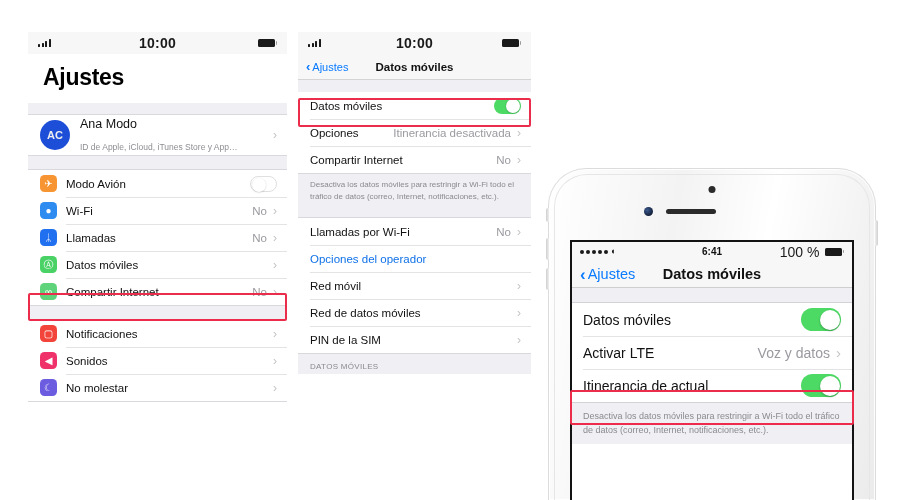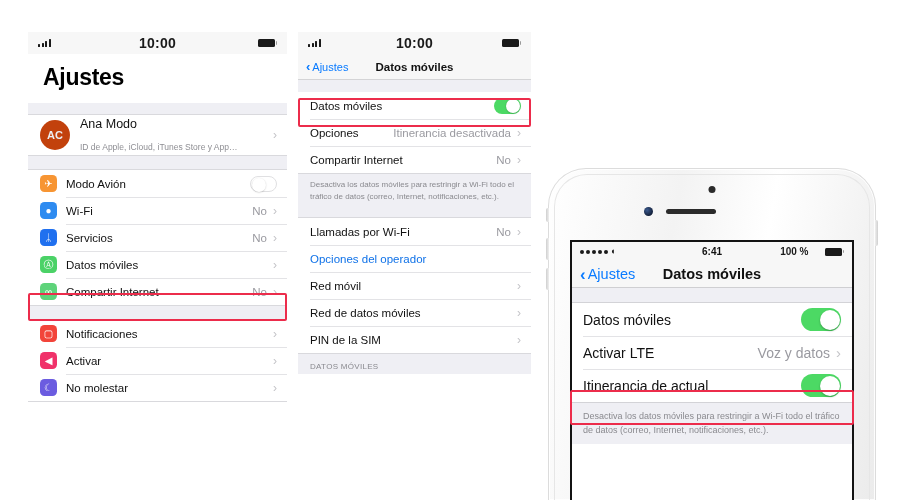--- a/index.html
+++ b/index.html
@@ -35,21 +35,21 @@
   .sig-bars i:nth-child(3){height:6px}
   .sig-bars i:nth-child(4){height:8px}
   .sig-dots { display:flex; align-items:center; gap:2px; }
   .sig-dots i { width:4px;height:4px;border-radius:50%;background:#1a1a1a;display:block; }
   .wifi-glyph { font-size:9px; color:#1a1a1a; margin-left:3px; line-height:1; }
   .batt {
     margin-left:auto; display:flex; align-items:center; gap:1px;
   }
   .batt-body { width:17px;height:8px;background:#1a1a1a;border-radius:1.5px; }
   .batt-cap { width:1.5px;height:3.5px;background:#9a9a9a;border-radius:0 1px 1px 0; }
-  .batt-pct { font-size:10px; color:#1a1a1a; margin-right:15px; font-weight:700; }
+  .batt-pct { font-size:14px; color:#1a1a1a; margin-right:4px; font-weight:400; }
 
   
   .navbar {
     height: 26px; background:#f7f7f7;
     display:flex; align-items:center; position:relative;
     padding: 0 8px;
     border-bottom: 1px solid #d4d4d6;
   }
   .nav-back { display:flex; align-items:center; color:#0a7bff; font-size:11px; z-index:2; }
   .nav-chev { font-size:13px; line-height:1; margin-right:2px; font-weight:600; }
@@ -96,21 +96,21 @@
     background:#fff; box-shadow:0 .5px 1.5px rgba(0,0,0,.3);
   }
   .toggle.on { background:#4cd964; }
   .toggle.on .knob { right:1px; }
   .toggle.off { background:#fff; border:1px solid #e0e0e2; }
   .toggle.off .knob { left:1px; box-shadow:0 .5px 1.5px rgba(0,0,0,.22); }
 
   
   .acct-row { display:flex; align-items:center; height:40px; padding:0 10px 0 12px; background:#fff; }
   .avatar {
-    width:30px;height:30px;border-radius:50%;background:#c2410c;
+    width:30px;height:30px;border-radius:50%;background:#1d4ed8;
     display:flex;align-items:center;justify-content:center;
     color:#ededf0;font-size:11px;font-weight:600;margin-right:10px;flex:none;
   }
   .acct-name { font-size:12.5px; color:#111; line-height:1.25; }
   .acct-sub { font-size:8.5px; color:#8e8e93; line-height:1.3; margin-top:10px; }
 
   
   .footnote {
     font-size:8px; color:#8a8a8f; line-height:1.45;
     padding:5px 12px 7px 12px; background:#efeff4;
@@ -233,21 +233,21 @@
           </span>
         </div>
         <div class="row with-icon">
           <span class="app-icon" style="background: rgb(46, 139, 240);">●</span>
           <span class="row-label">Wi-Fi</span>
           <span class="row-value">No</span>
           <span class="chev">›</span>
         </div>
         <div class="row with-icon">
           <span class="app-icon" style="background: rgb(32, 112, 239);">ᛦ</span>
-          <span class="row-label">Servicios</span>
+          <span class="row-label">Llamadas</span>
           <span class="row-value">No</span>
           <span class="chev">›</span>
         </div>
         <div class="row with-icon">
           <span class="app-icon" style="background: rgb(75, 210, 103);">Ⓐ</span>
           <span class="row-label">Datos móviles</span>
           <span class="chev solo">›</span>
         </div>
         <div class="row with-icon">
           <span class="app-icon" style="background: rgb(94, 211, 122);">∞</span>
@@ -260,21 +260,21 @@
     <div class="gap" style="height:13px"></div>
 
     <div class="group" id="p1g2">
         <div class="row with-icon">
           <span class="app-icon" style="background: rgb(242, 68, 58);">▢</span>
           <span class="row-label">Notificaciones</span>
           <span class="chev solo">›</span>
         </div>
         <div class="row with-icon">
           <span class="app-icon" style="background: rgb(240, 50, 106);">◀</span>
-          <span class="row-label">Activar</span>
+          <span class="row-label">Sonidos</span>
           <span class="chev solo">›</span>
         </div>
         <div class="row with-icon">
           <span class="app-icon" style="background: rgb(107, 92, 224);">☾</span>
           <span class="row-label">No molestar</span>
           <span class="chev solo">›</span>
         </div>
       </div>
 
     <div class="hl" style="left:0px; top:261px; width:259px; height:28px;"></div>

